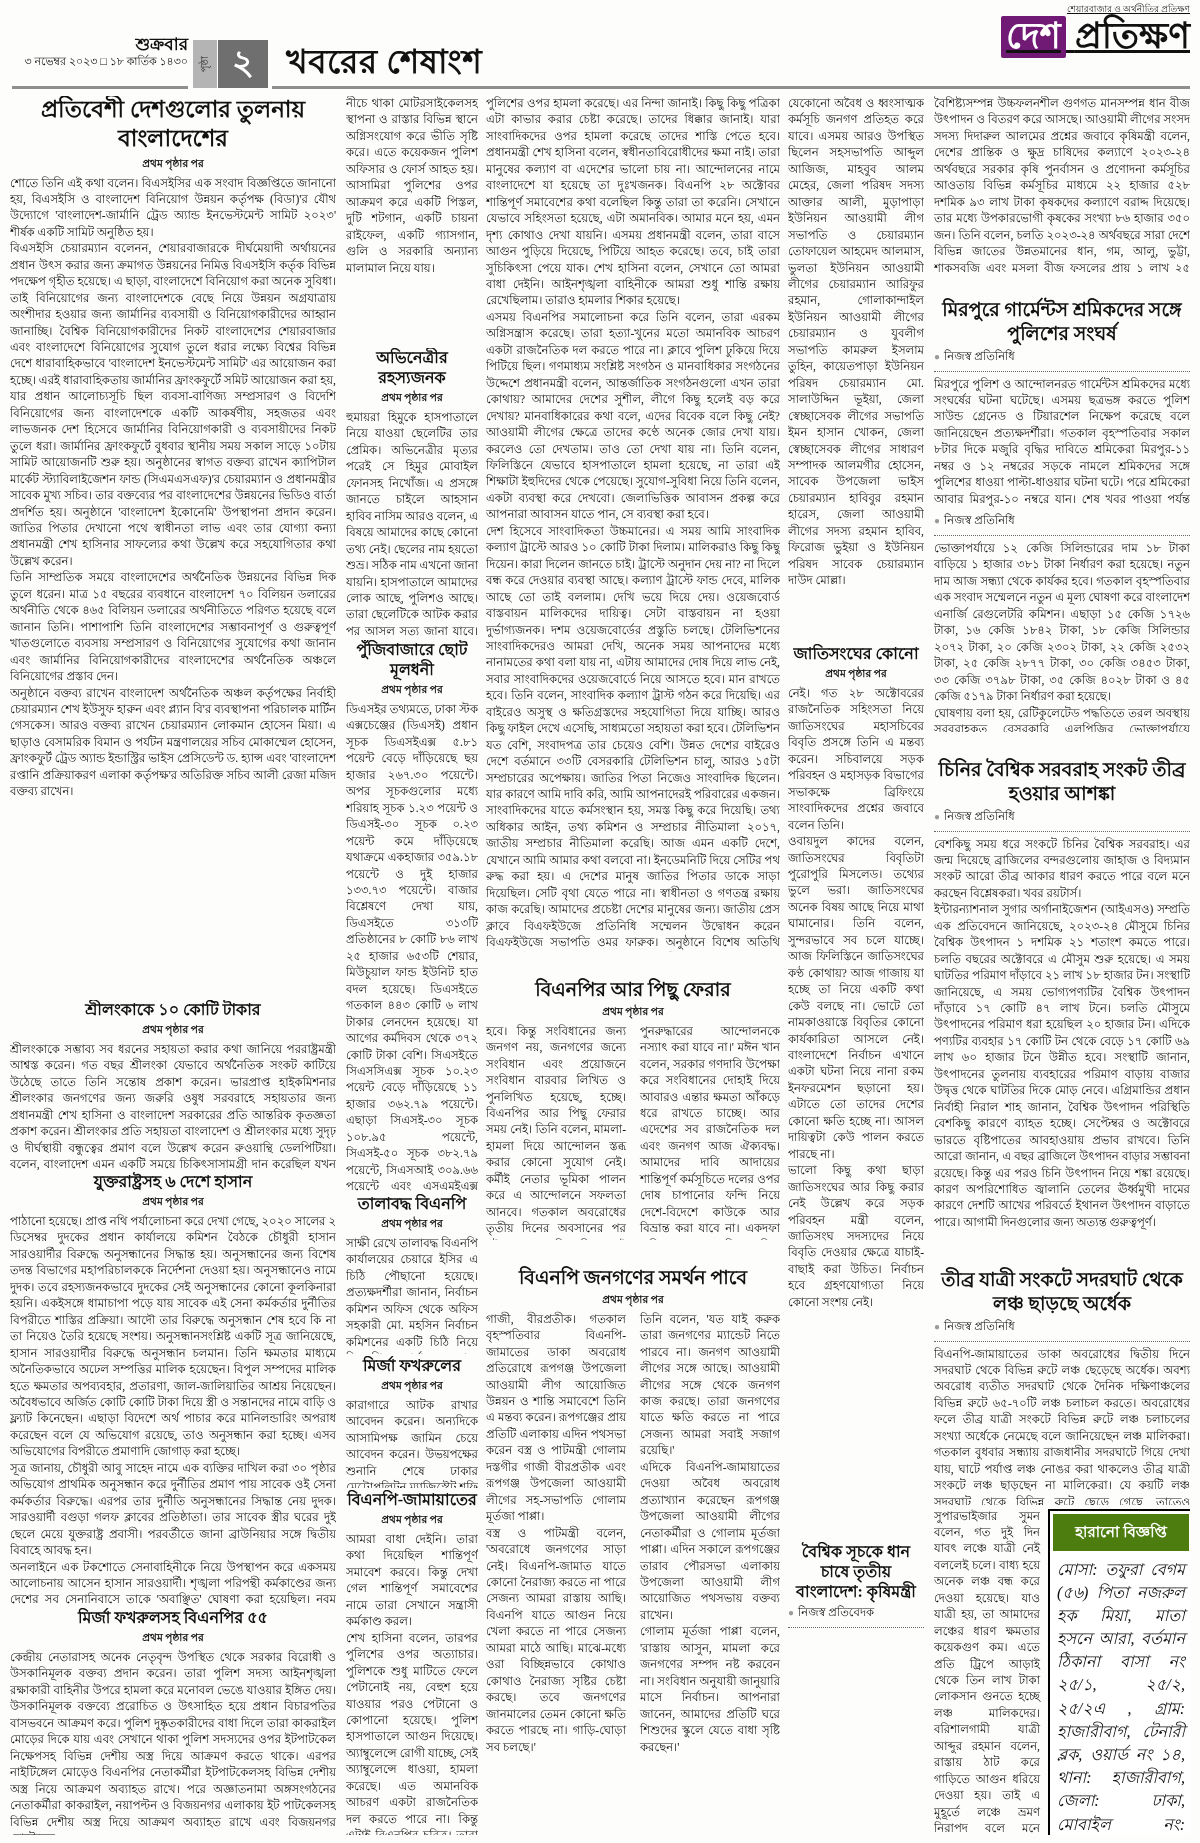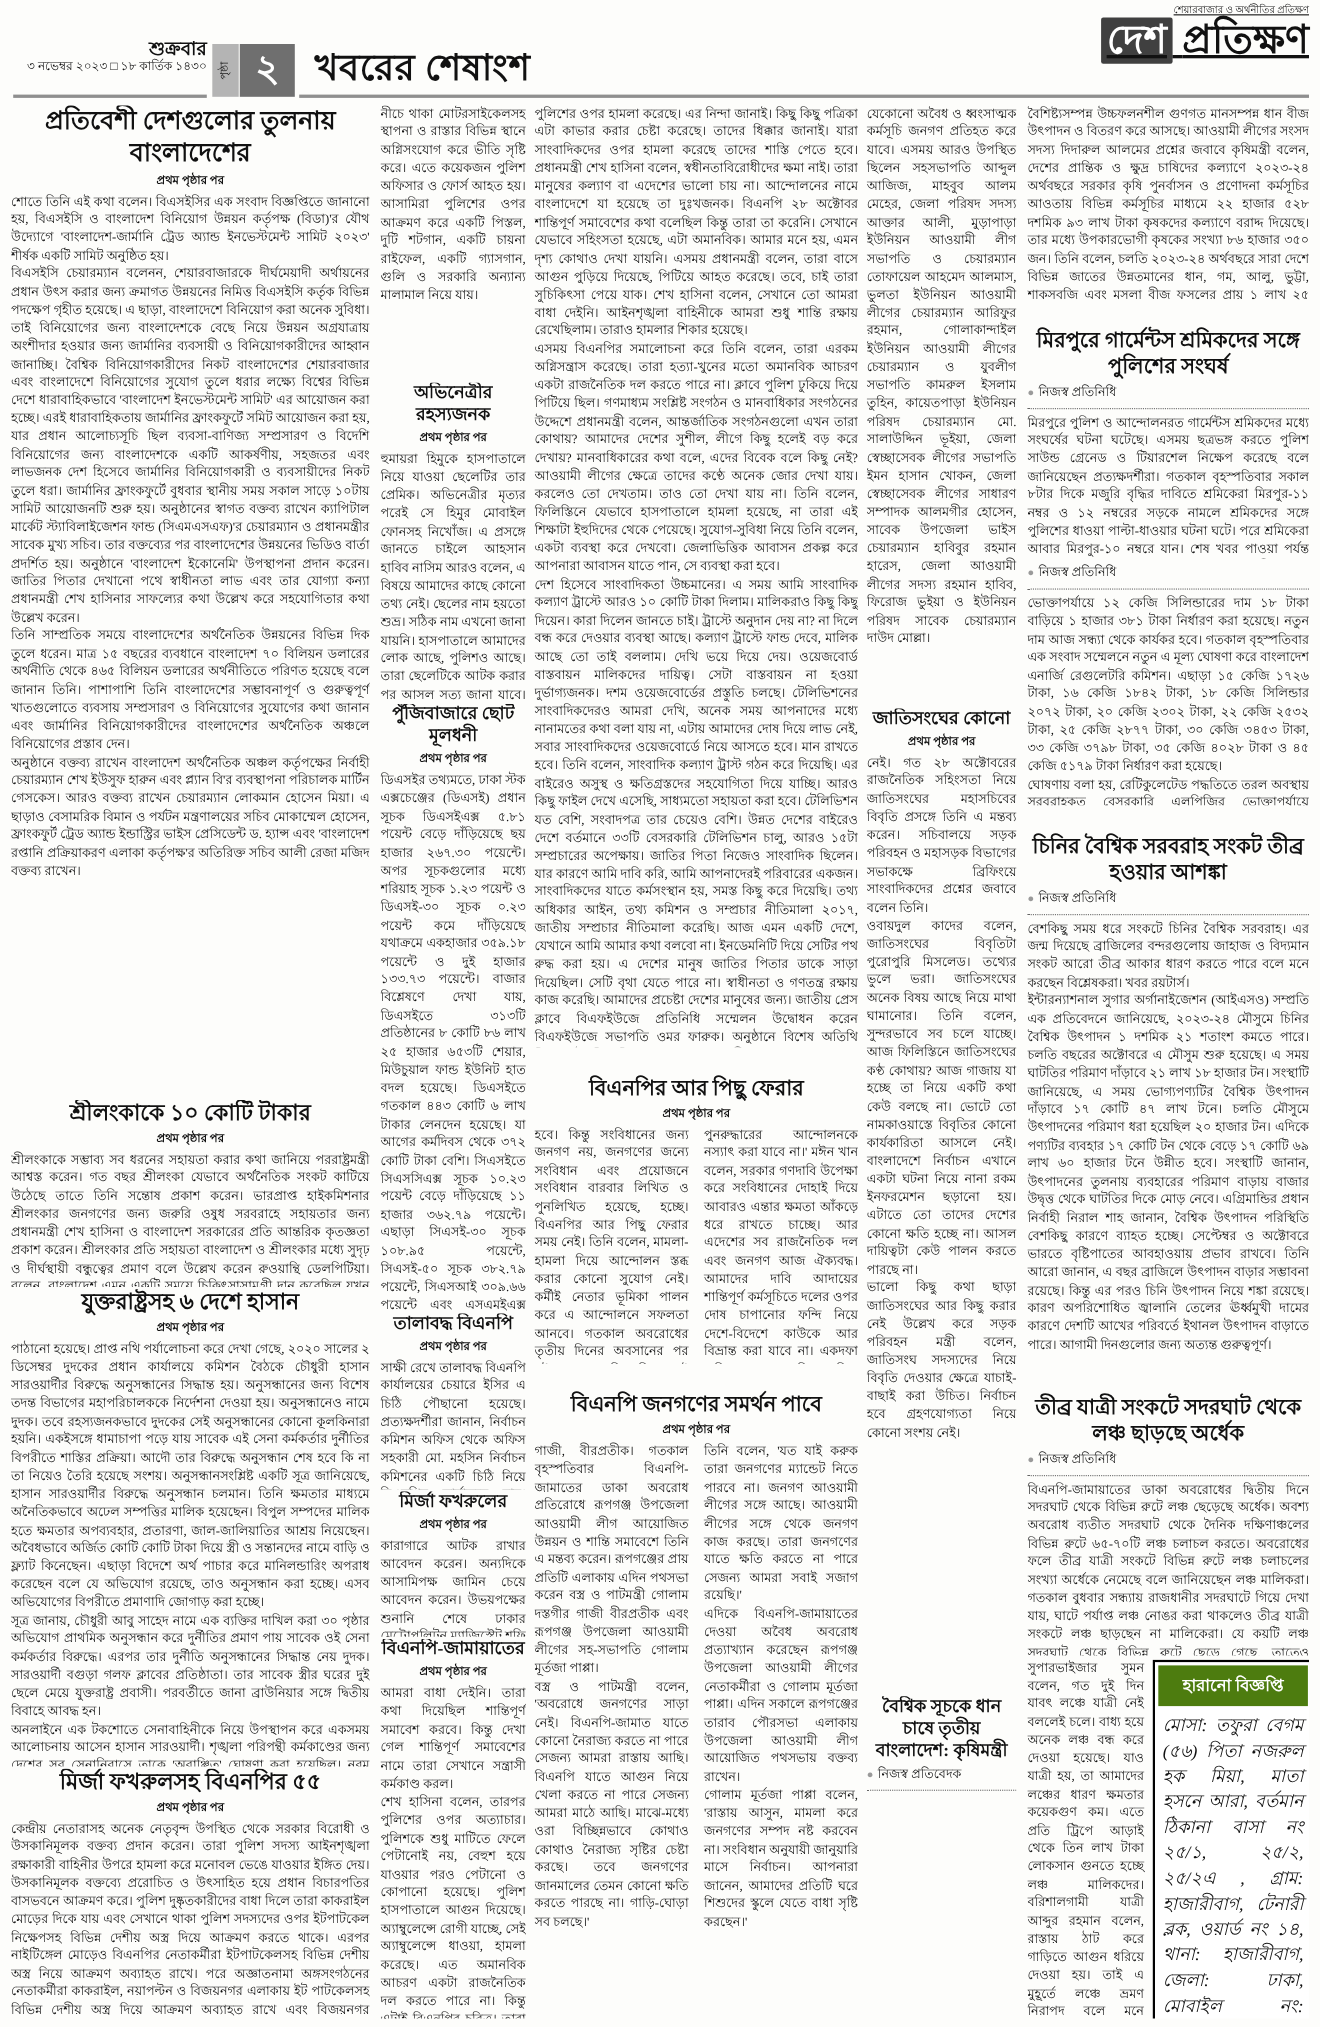--- a/index.html
+++ b/index.html
@@ -11,28 +11,28 @@
   .dateline{font-size:11px;}
   .page-tab{position:absolute;left:193px;top:40px;width:24px;height:48px;background:#b4b4b4;
             display:flex;align-items:center;justify-content:center;}
   .page-tab span{writing-mode:vertical-rl;transform:rotate(180deg);font-size:10px;color:#222;}
   .page-num{position:absolute;left:218px;top:40px;width:50px;height:48px;background:#6f6f6f;
             color:#fff;font-size:34px;font-weight:bold;display:flex;align-items:center;justify-content:center;}
   .section-title{position:absolute;left:286px;top:36px;font-size:33px;font-weight:bold;letter-spacing:.5px;}
   .masthead-wrap{position:absolute;right:10px;top:2px;width:260px;text-align:right;text-decoration:underline;}
   .masthead-tagline{font-size:9px;color:#222;margin-bottom:1px;}
   .masthead{font-size:36px;font-weight:bold;line-height:1;}
-  .masthead .mh-first{background:#404040;color:#fff;padding:0 5px 2px 5px;border-radius:2px;}
+  .masthead .mh-first{background:#701a75;color:#fff;padding:0 5px 2px 5px;border-radius:2px;}
   .rule-left{position:absolute;left:12px;top:86px;width:176px;height:3px;background:#8f8f8f;}
   .rule-right{position:absolute;left:272px;top:86px;width:918px;height:3px;background:#8f8f8f;}
   
   .art{position:absolute;overflow:hidden;}
   .hl{font-weight:bold;text-align:center;line-height:1.25;margin:0 0 2px 0;}
   .hl-xl{font-size:23px;}
-  .hl-lg{font-size:20px;}
+  .hl-lg{font-size:16px;}
   .hl-md{font-size:19px;margin-top:24px;}
   .hl-sm{font-size:16px;}
   .sub{font-size:10.5px;font-weight:bold;text-align:center;margin:0 0 3px 0;}
   .by{font-size:11.5px;font-weight:normal;text-align:left;border-bottom:1px dotted #666;
       padding-bottom:4px;margin:2px 0 5px 0;}
   .by .dot{color:#9a9a9a;font-size:10px;margin-right:4px;}
   .bd{font-size:11.6px;line-height:1.42;text-align:justify;white-space:pre-line;}
   .cols2{column-count:2;column-gap:14px;}
   .r5-split{display:flex;gap:8px;margin-top:4px;}
   .r5-left{width:106px;flex:0 0 auto;}

